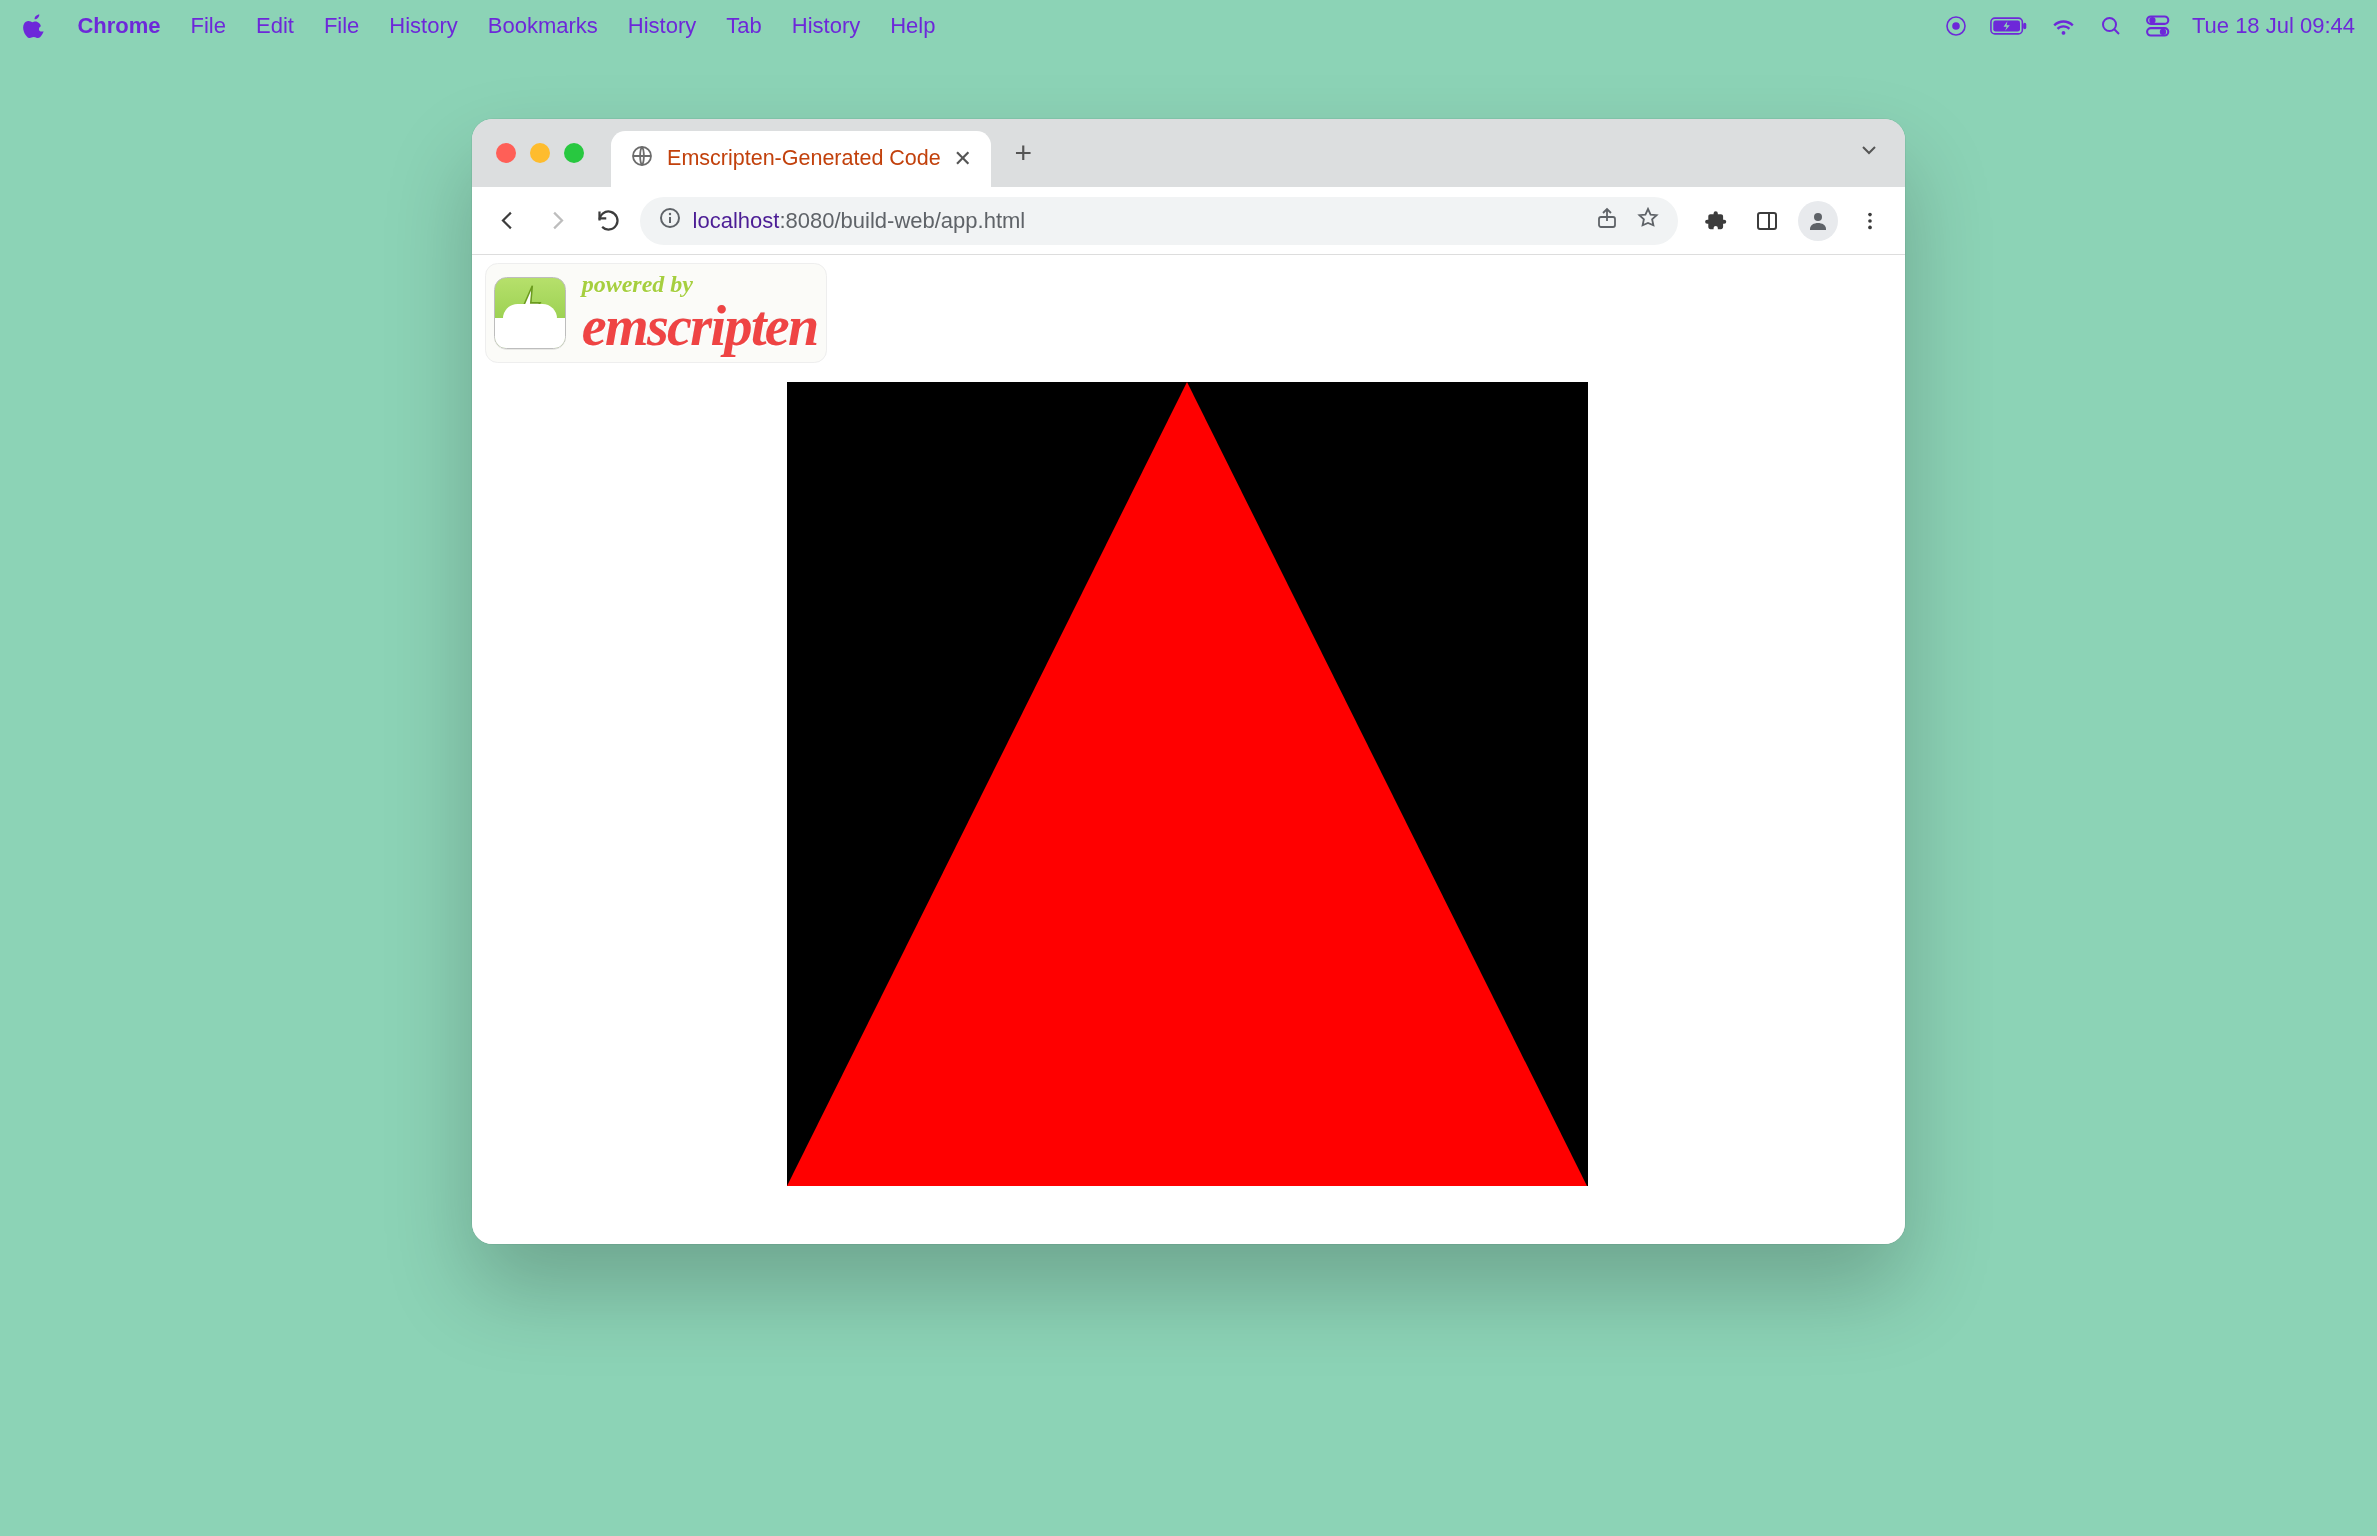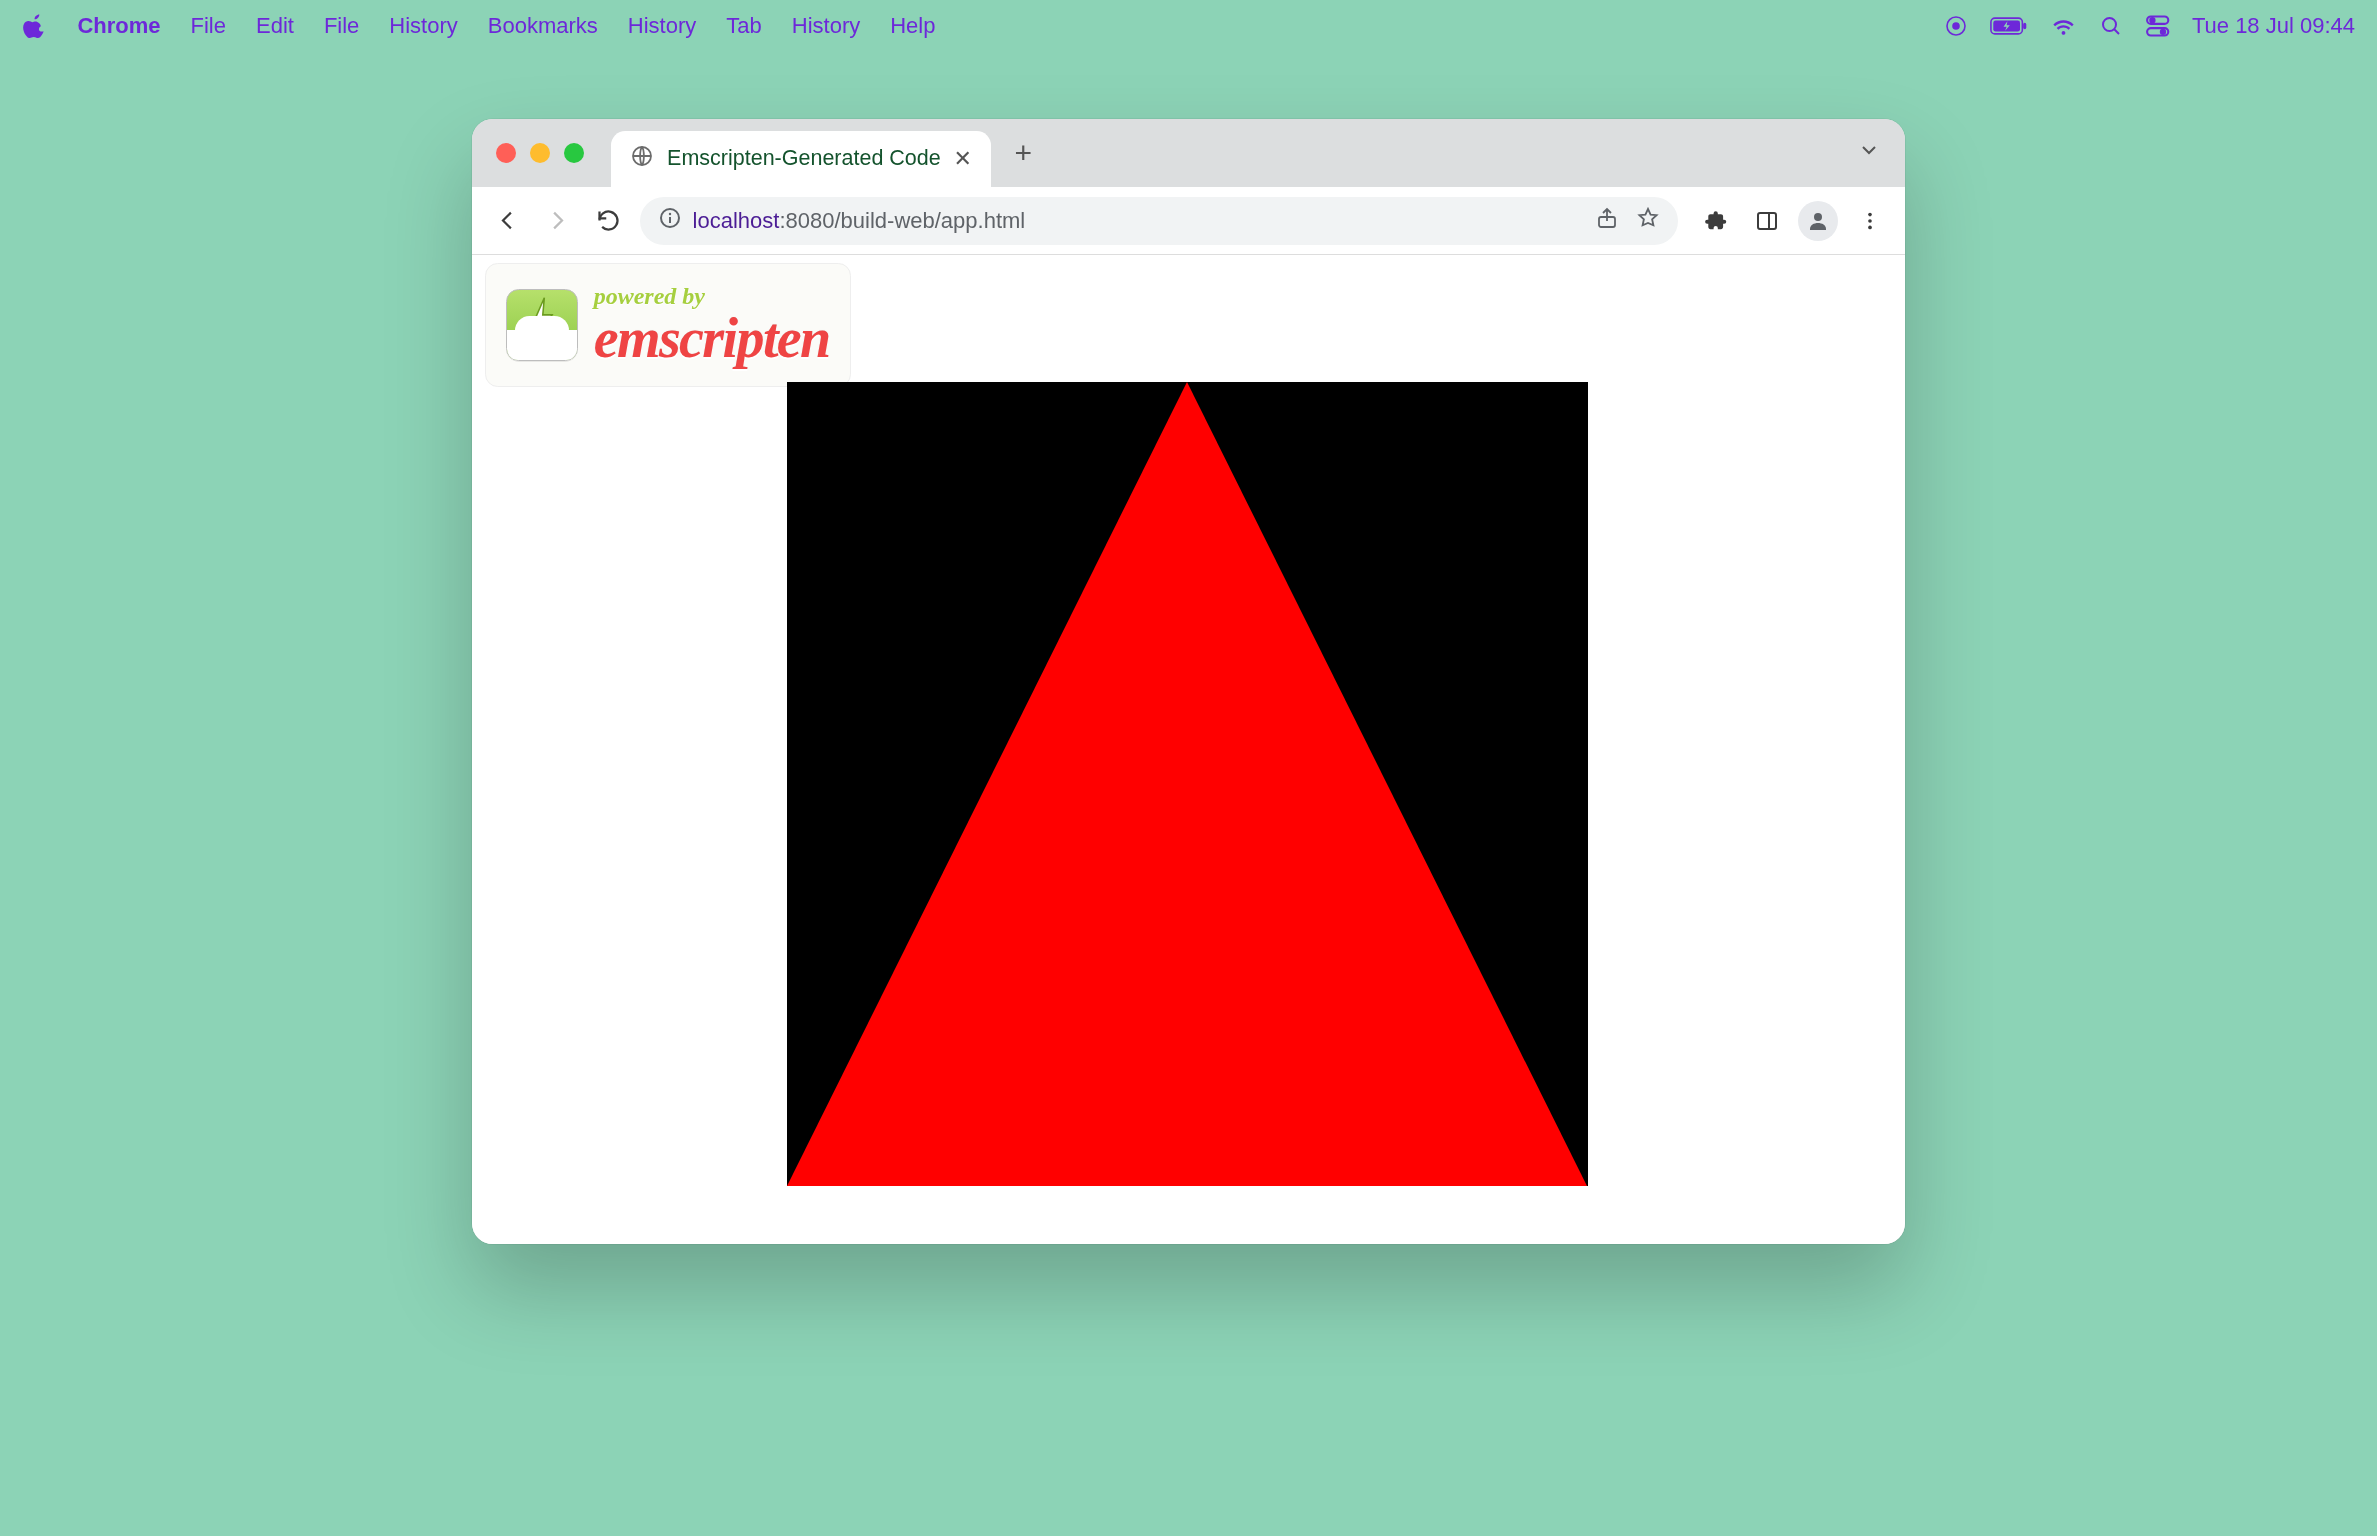--- a/index.html
+++ b/index.html
@@ -67,21 +67,21 @@
       display: flex;
       align-items: center;
       padding: 0 19px;
       gap: 12.7px;
       min-width: 334px;
       margin-top: 11px;
     }
     .tab .globe-icon svg { width: 24px; height: 24px; }
     .tab .tab-title {
       font-size: 21.5px;
-      color: #14532d;
+      color: #c2410c;
       white-space: nowrap;
       overflow: hidden;
       text-overflow: ellipsis;
       flex: 1;
     }
     .tab .tab-close { font-size: 22px; color: #555; }
     .newtab { margin-left: 11px; font-size: 30px; color: #555; padding: 0 12.7px; align-self: center; }
     .tabstrip .chev { margin-left: auto; margin-right: 9.5px; }
 
     
@@ -122,21 +122,21 @@
       position: relative;
       overflow: hidden;
     }
     .emscripten-header {
       position: absolute;
       left: 12.7px;
       top: 8px;
       display: flex;
       align-items: center;
       gap: 16px;
-      padding: 20px;
+      padding: 8px;
       border: 0.8px solid #eee;
       border-radius: 12.7px;
       background: #fbfbf8;
     }
     .emscripten-logo {
       width: 72px; height: 72px;
       border-radius: 12.7px;
       background: linear-gradient(#b6e06b,#8ac742);
       border: 0.8px solid #bdbdbd;
       position: relative;

